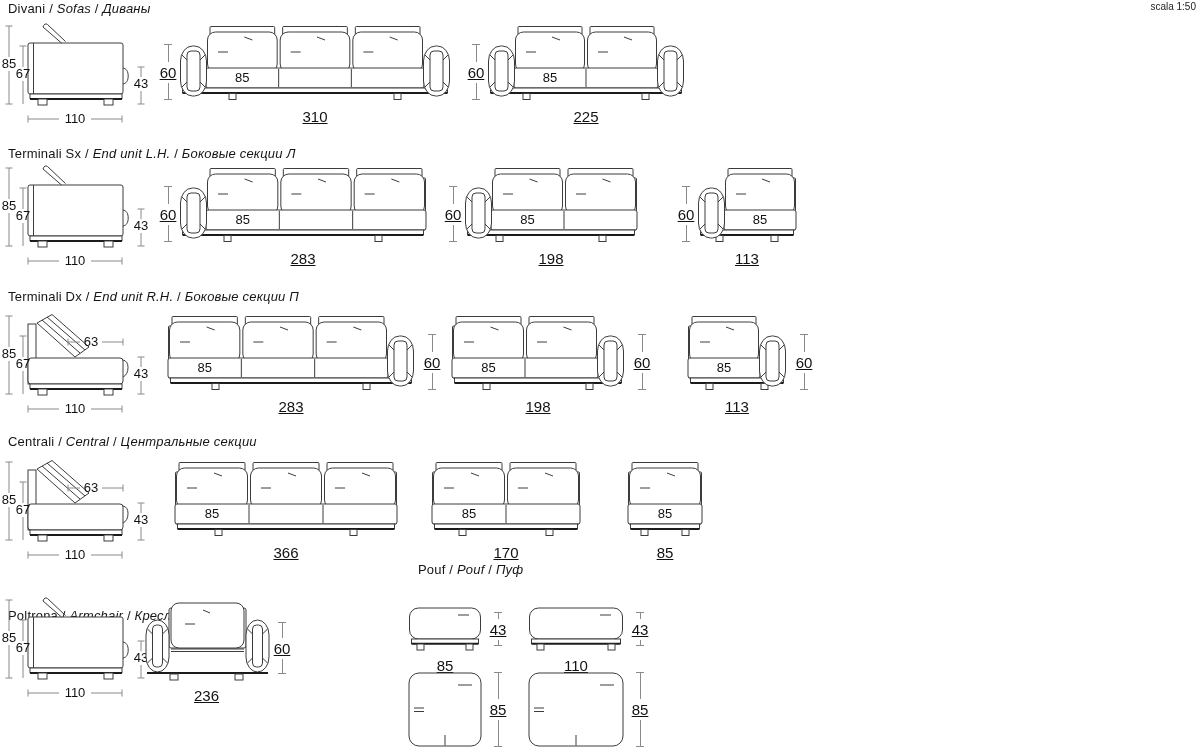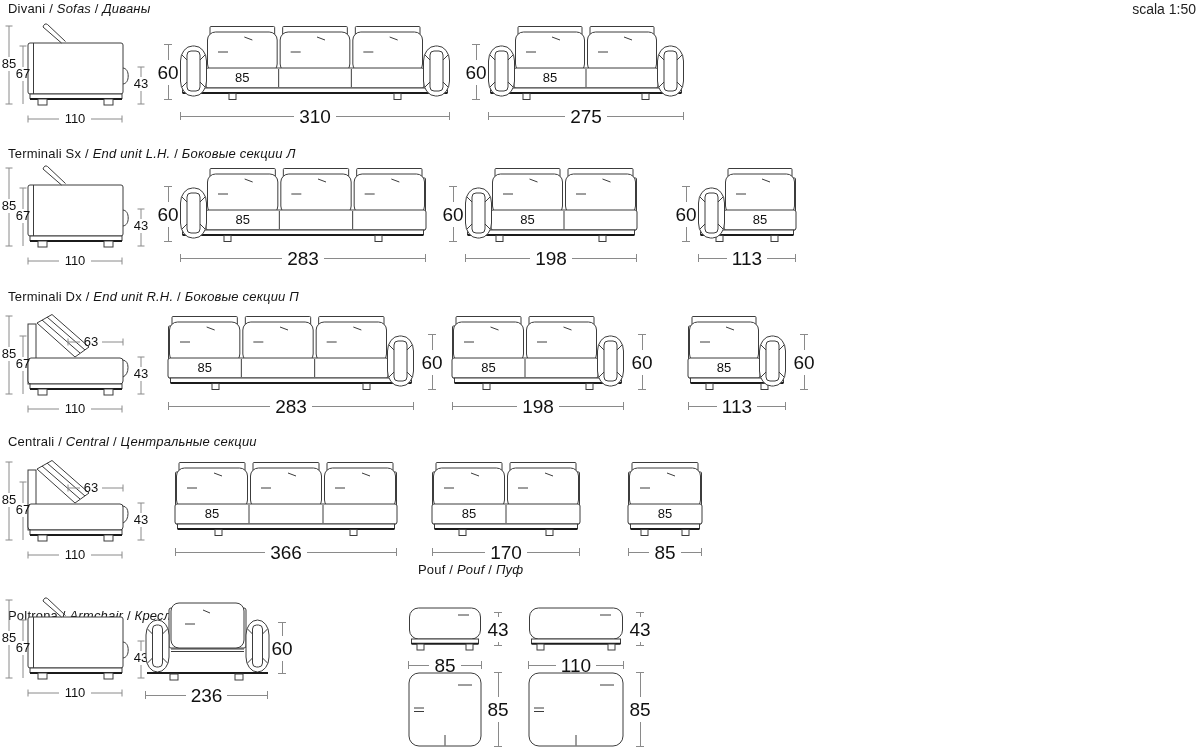--- a/index.html
+++ b/index.html
@@ -1,37 +1,37 @@
 <!DOCTYPE html>
 <html><head>
 <meta charset="utf-8">
 <style>
   html,body{margin:0;padding:0;background:#fff;}
   body{font-family:"Liberation Sans","DejaVu Sans",sans-serif;color:#111;}
   #canvas{position:relative;width:1200px;height:749px;background:#fff;overflow:hidden;}
   .row-title{position:absolute;font-size:13px;white-space:nowrap;color:#151515;letter-spacing:.2px;}
   .row-title em{font-style:italic;}
   .row-title .sep{white-space:pre;}
-  .scala{position:absolute;font-size:14px;color:#222;}
+  .scala{position:absolute;font-size:10px;color:#222;}
   .rowgrp{position:absolute;left:0;top:0;}
   .unit,.sideview{position:absolute;}
   svg{display:block;overflow:visible;}
   svg .draw{stroke:#3c3c3c;stroke-width:1;fill:#fff;}
   svg .draw .open{fill:none;}
   svg .draw .thick{stroke:#1b1b1b;stroke-width:2;}
   svg .dim line{stroke:#8a8a8a;stroke-width:1;}
   svg text{font-family:"Liberation Sans","DejaVu Sans",sans-serif;font-size:13px;fill:#111;text-anchor:middle;}
   .hdim,.vdim{position:absolute;display:flex;align-items:center;color:#111;}
-  .hdim{flex-direction:row;height:14px;}
+  .hdim{flex-direction:column;height:14px;}
   .hdim .line{flex:1;height:1px;background:#8a8a8a;}
   .hdim .tick{width:1px;height:8px;background:#8a8a8a;}
   .vdim{flex-direction:column;width:20px;}
   .vdim .line{flex:1;width:1px;background:#8a8a8a;}
   .vdim .tick{height:1px;width:8px;background:#8a8a8a;}
-  .hdim b,.vdim b{font-weight:normal;font-size:19px;line-height:1;}
+  .hdim b,.vdim b{font-weight:normal;font-size:15px;line-height:1;text-decoration:underline;}
   .hdim b{padding:0 5px;}
   .vdim b{padding:3px 0;}
   .seatlbl{position:absolute;font-size:13px;width:34px;margin-left:-17px;text-align:center;color:#111;}
 </style>
 </head>
 <body>
 
 <div id="canvas">
 
   <div class="row-title" style="left:8px;top:1px"><span>Divani</span><span class="sep"> / </span><em>Sofas</em><span class="sep"> / </span><em>Диваны</em></div>
@@ -177,21 +177,21 @@
               <line x1="194" y1="29" x2="189" y2="34"></line>
               <line x1="171" y1="61" x2="176" y2="56"></line>
               <line x1="194" y1="61" x2="189" y2="56"></line>
             </g>
           </svg>
         </div>
         <span class="seatlbl" style="left:550px;top:70px">85</span>
         <div class="hdim" style="left:488px;top:109px;width:196px">
           <i class="tick"></i>
           <i class="line"></i>
-          <b>275</b>
+          <b>225</b>
           <i class="line"></i>
           <i class="tick"></i>
         </div>
       </div>
     </div>
   <div class="rowgrp" id="rowgrp-1">
       <div class="sideview" style="left:0px;top:164px">
         <svg width="150" height="104" viewBox="0 0 150 104">
           <g class="draw">
             <rect x="28" y="21" width="95" height="51" rx="2" ry="2"></rect>

